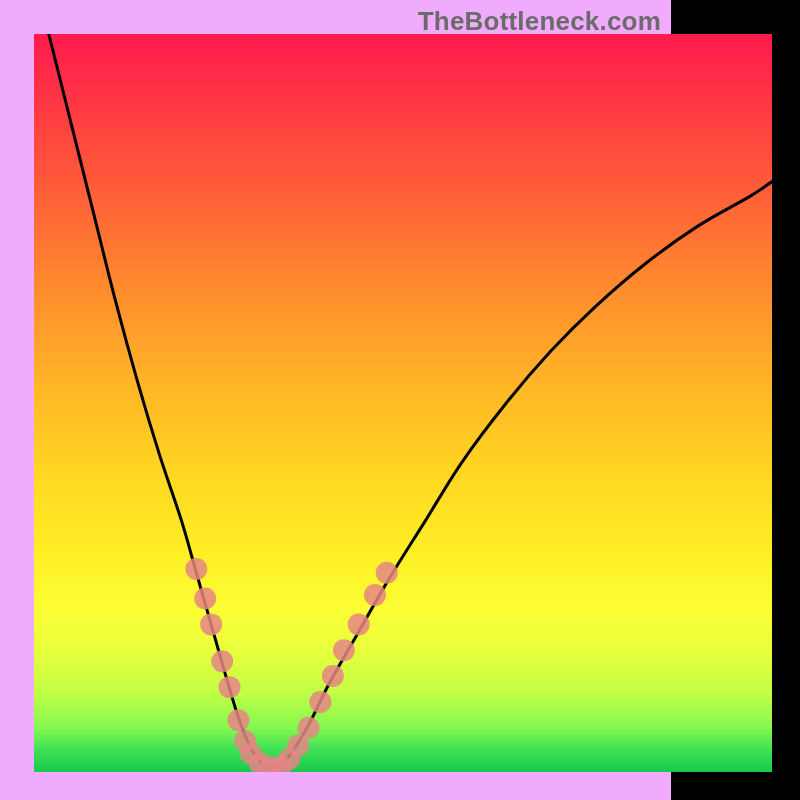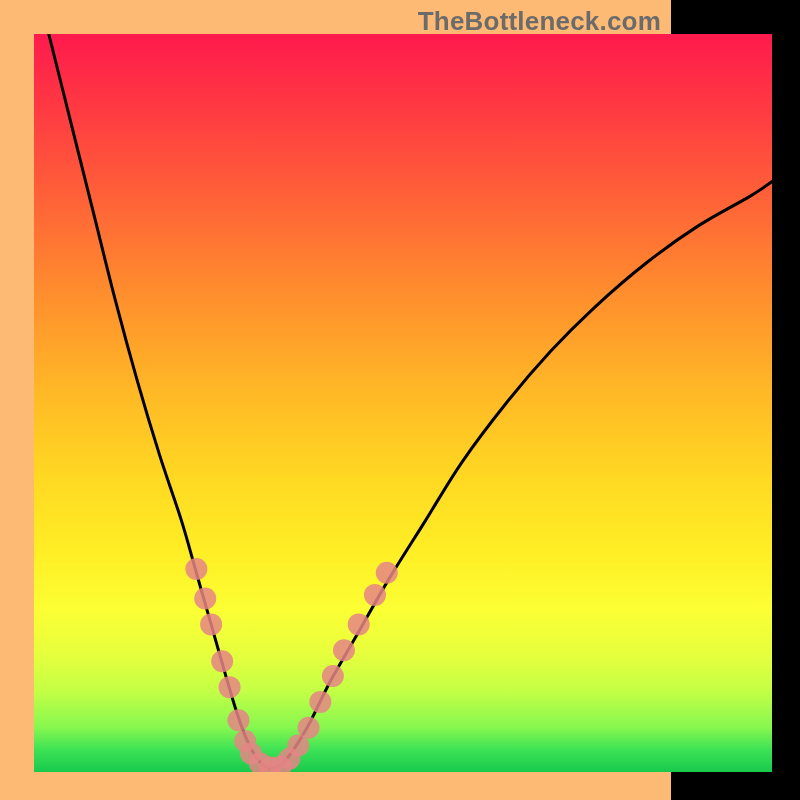--- a/index.html
+++ b/index.html
@@ -8,21 +8,21 @@
     width: 800px;
     height: 800px;
     background: #000;
     overflow: hidden;
     font-family: Arial, Helvetica, sans-serif;
   }
   .frame {
     position: absolute;
     left: 0; top: 0;
     width: 671px; height: 800px;
-    background: #fdba74;
+    background: #f0abfc;
   }
   .plot {
     position: absolute;
     left: 34px;
     top: 34px;
     width: 738px;
     height: 738px;
     
     background: linear-gradient(to bottom,
       #ff1a4d 0%,

